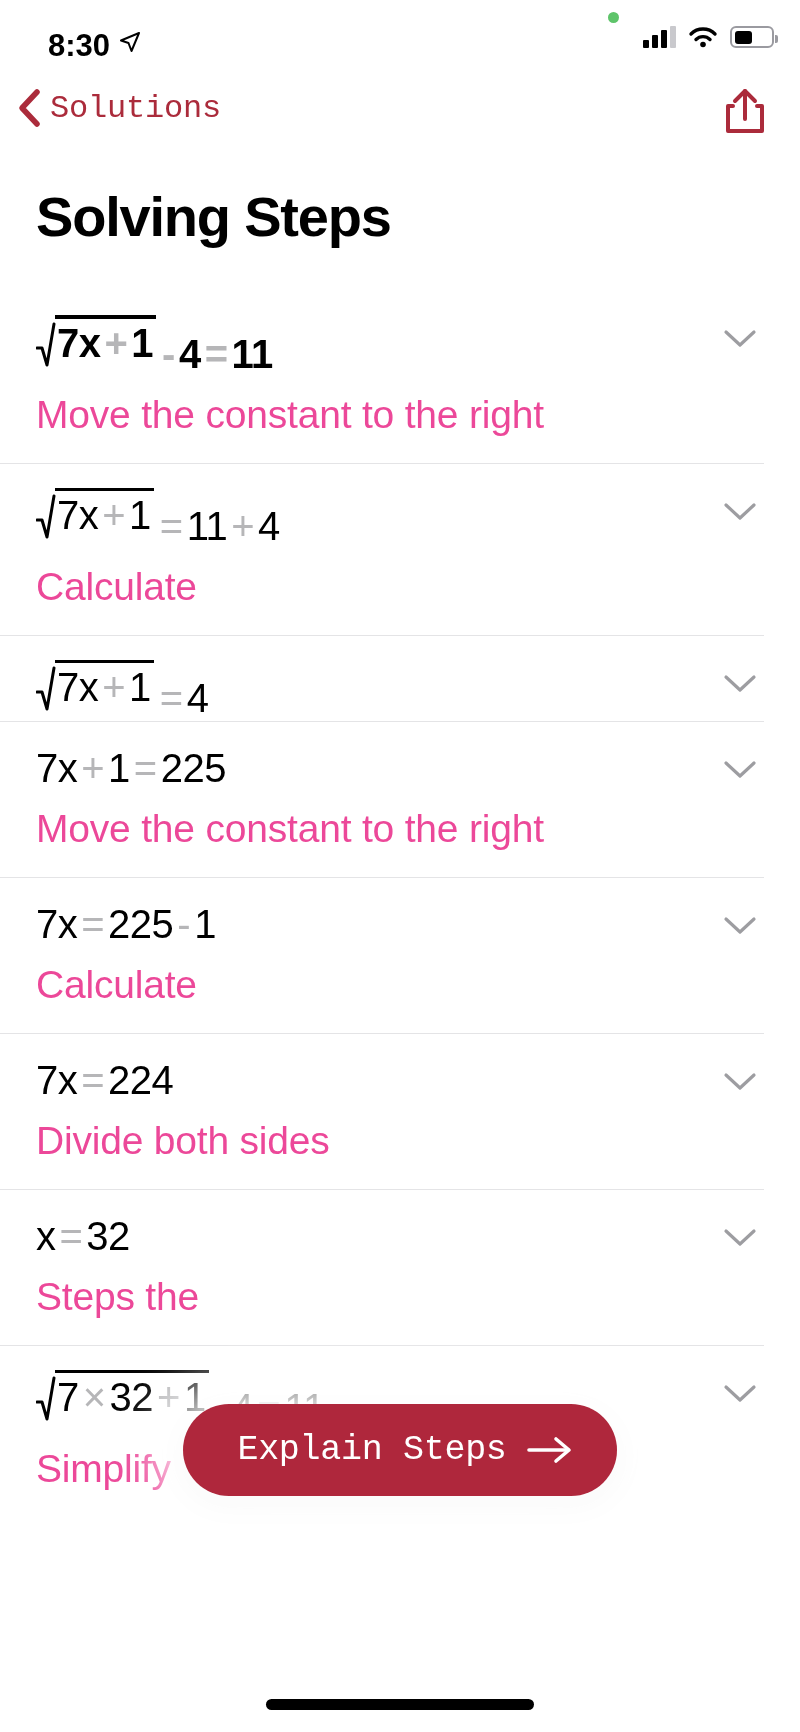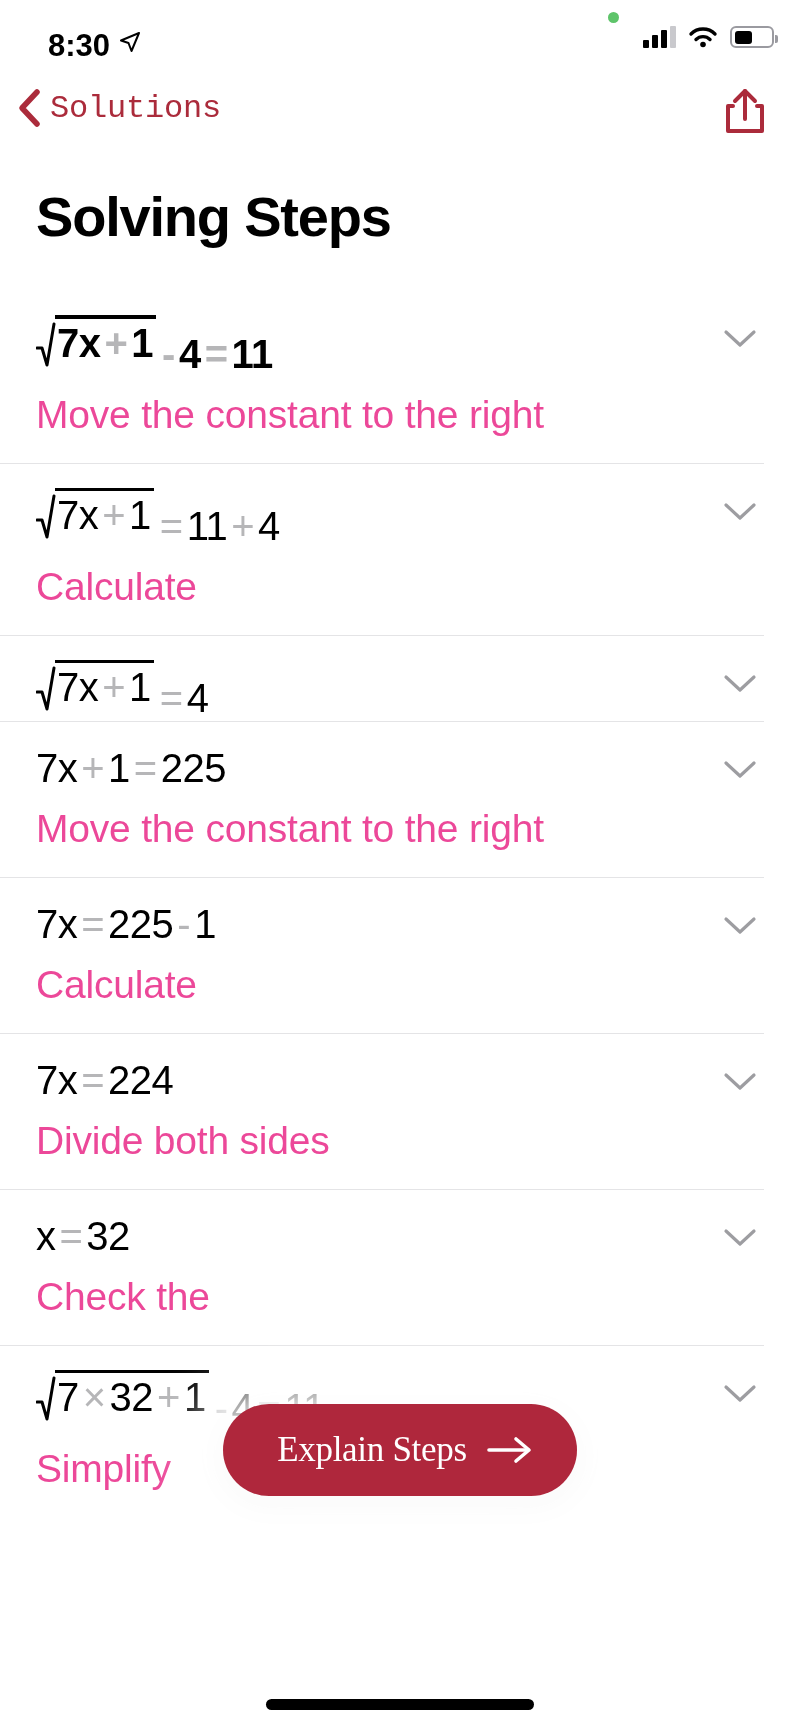--- a/index.html
+++ b/index.html
@@ -219,21 +219,21 @@
     pointer-events: auto;
     display: flex;
     align-items: center;
     gap: 20px;
     background: #AF273C;
     color: #fff;
     border: none;
     border-radius: 48px;
     padding: 26px 44px 26px 54px;
     font-size: 35px;
-    font-family: Liberation Serif, serif;
+    font-family: Liberation Mono, monospace;
     letter-spacing: -0.3px;
     cursor: pointer;
     box-shadow: 0 0 50px 26px rgba(255,255,255,0.95),
                 0 6px 26px rgba(0,0,0,0.10);
   }
   .fab-arrow { width: 46px; height: 30px; flex: none; }
 
   
   .home-indicator {
     position: absolute;
@@ -401,21 +401,21 @@
         <span class="step-chevron"><svg viewBox="0 0 40 26">
             <path d="M6 7 L20 20 L34 7" fill="none" stroke="#9d9da1" stroke-width="3.2" stroke-linecap="round" stroke-linejoin="round"></path>
           </svg></span>
       </div>
       <div class="step">
         <div class="step-eq">
           <span class="tok num">x</span>
           <span class="tok op">=</span>
           <span class="tok num">32</span>
         </div>
-        <div class="step-desc">Check the</div>
+        <div class="step-desc">Steps the</div>
         <span class="step-chevron"><svg viewBox="0 0 40 26">
             <path d="M6 7 L20 20 L34 7" fill="none" stroke="#9d9da1" stroke-width="3.2" stroke-linecap="round" stroke-linejoin="round"></path>
           </svg></span>
       </div>
       <div class="step">
         <div class="step-eq">
           <span class="radical">
             <svg viewBox="0 0 20 46" width="20" height="46">
               <path d="M1 26 L6 26 L11 43 L18 2" fill="none" stroke="#000" stroke-width="3" stroke-linecap="round" stroke-linejoin="round"></path>
             </svg>

